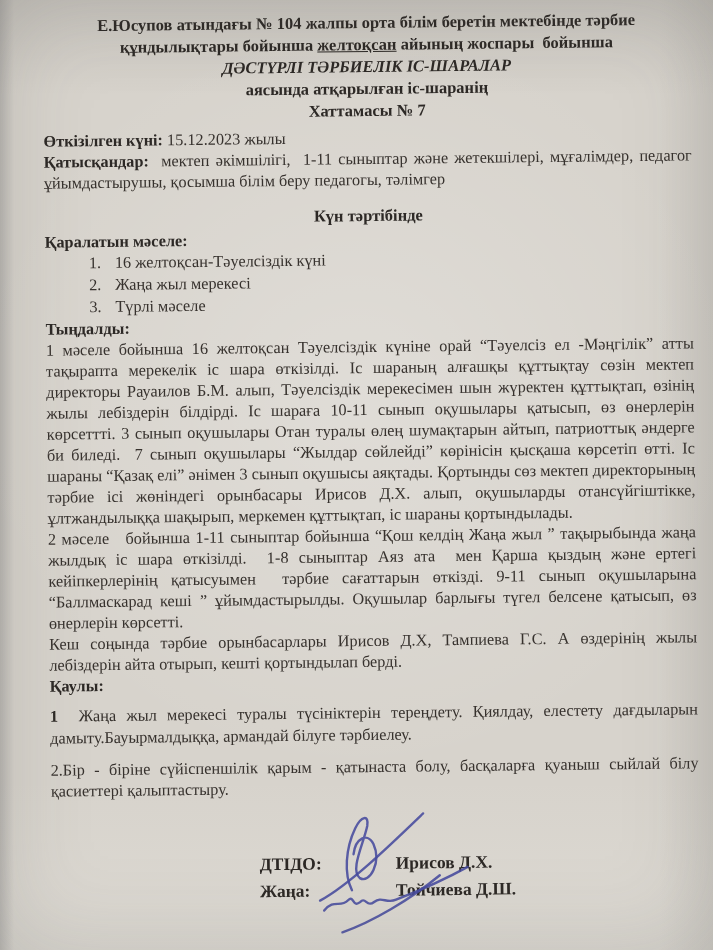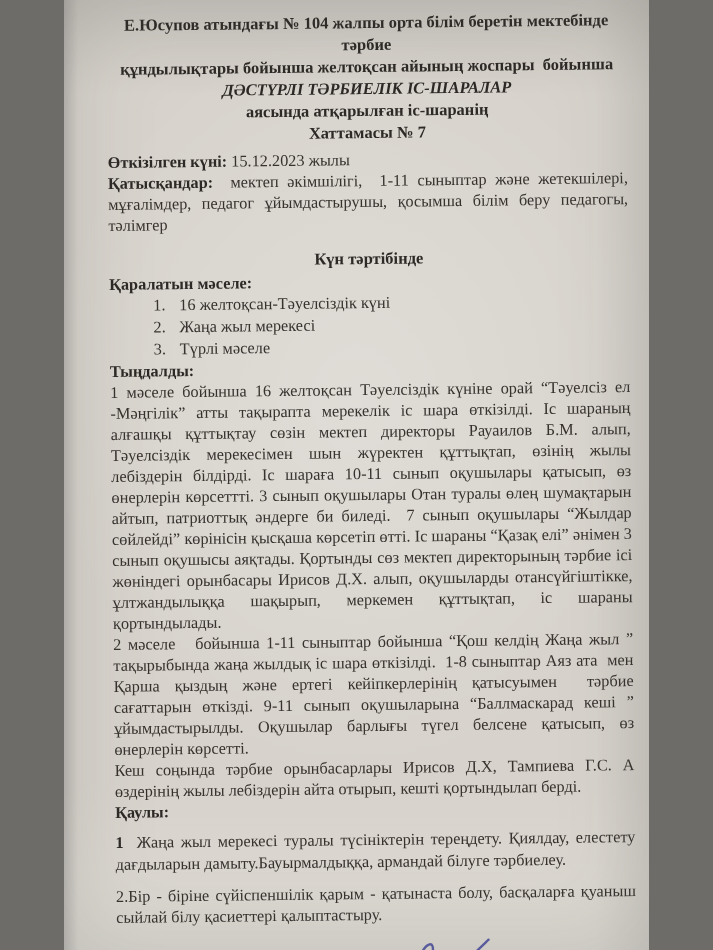--- a/index.html
+++ b/index.html
@@ -1,36 +1,36 @@
 <!DOCTYPE html>
 <html lang="kk"><head>
 <meta charset="utf-8">
 <title>Хаттамасы № 7</title>
 <style>
   html,body{margin:0;padding:0;background:#6e6c68;}
   .page{
-    position:relative;width:585px;height:950px;overflow:hidden;margin:0 auto;
+    position:relative;width:713px;height:950px;overflow:hidden;margin:0 auto;
     background-color:#d7d3cc;
     background-image:
       radial-gradient(ellipse 75% 55% at 50% 42%, rgba(255,255,255,0.22), rgba(255,255,255,0) 72%),
       linear-gradient(90deg, rgba(100,100,104,0.25) 0px, rgba(100,100,104,0) 14px),
       linear-gradient(180deg, rgba(125,123,120,0.16) 0px, rgba(125,123,120,0) 95px),
       linear-gradient(270deg, rgba(125,123,120,0.10) 0px, rgba(125,123,120,0) 55px),
       linear-gradient(0deg, rgba(232,230,224,0.35) 0px, rgba(232,230,224,0) 170px);
     font-family:"Liberation Serif","DejaVu Serif",serif;
     color:#37322e;
   }
   .page::after{content:"";position:absolute;inset:0;pointer-events:none;
     box-shadow:inset 0 0 90px rgba(88,86,82,0.22);}
   .doc{position:absolute;left:42px;right:23px;top:12px;
     transform:rotate(-0.65deg);transform-origin:50% 0;}
   .pre{white-space:pre-wrap;}
   .hdr{text-align:center;font-weight:bold;font-size:16.5px;line-height:22px;color:#2d2926;}
   .hdr .it{font-style:italic;}
-  .ul{}
+  .ul{text-decoration:underline;}
   .meta{margin-top:5px;font-size:16.3px;line-height:21px;text-align:justify;}
   .lbl{font-weight:bold;color:#2d2926;}
   .ctitle{text-align:center;font-weight:bold;font-size:16.5px;line-height:21px;margin-top:15px;color:#2d2926;}
   .alabel{font-weight:bold;font-size:16.3px;line-height:21px;margin-top:2px;color:#2d2926;}
   .aitem{font-size:16.3px;line-height:22px;padding-left:44px;}
   .aitem .num{display:inline-block;width:26px;}
   .para{font-size:16.3px;line-height:21px;text-align:justify;}
   .heardlbl{font-weight:bold;font-size:16.3px;line-height:21px;color:#2d2926;}
   .res1{margin-top:9px;line-height:22px;}
   .res2{margin-top:10px;line-height:21px;}

